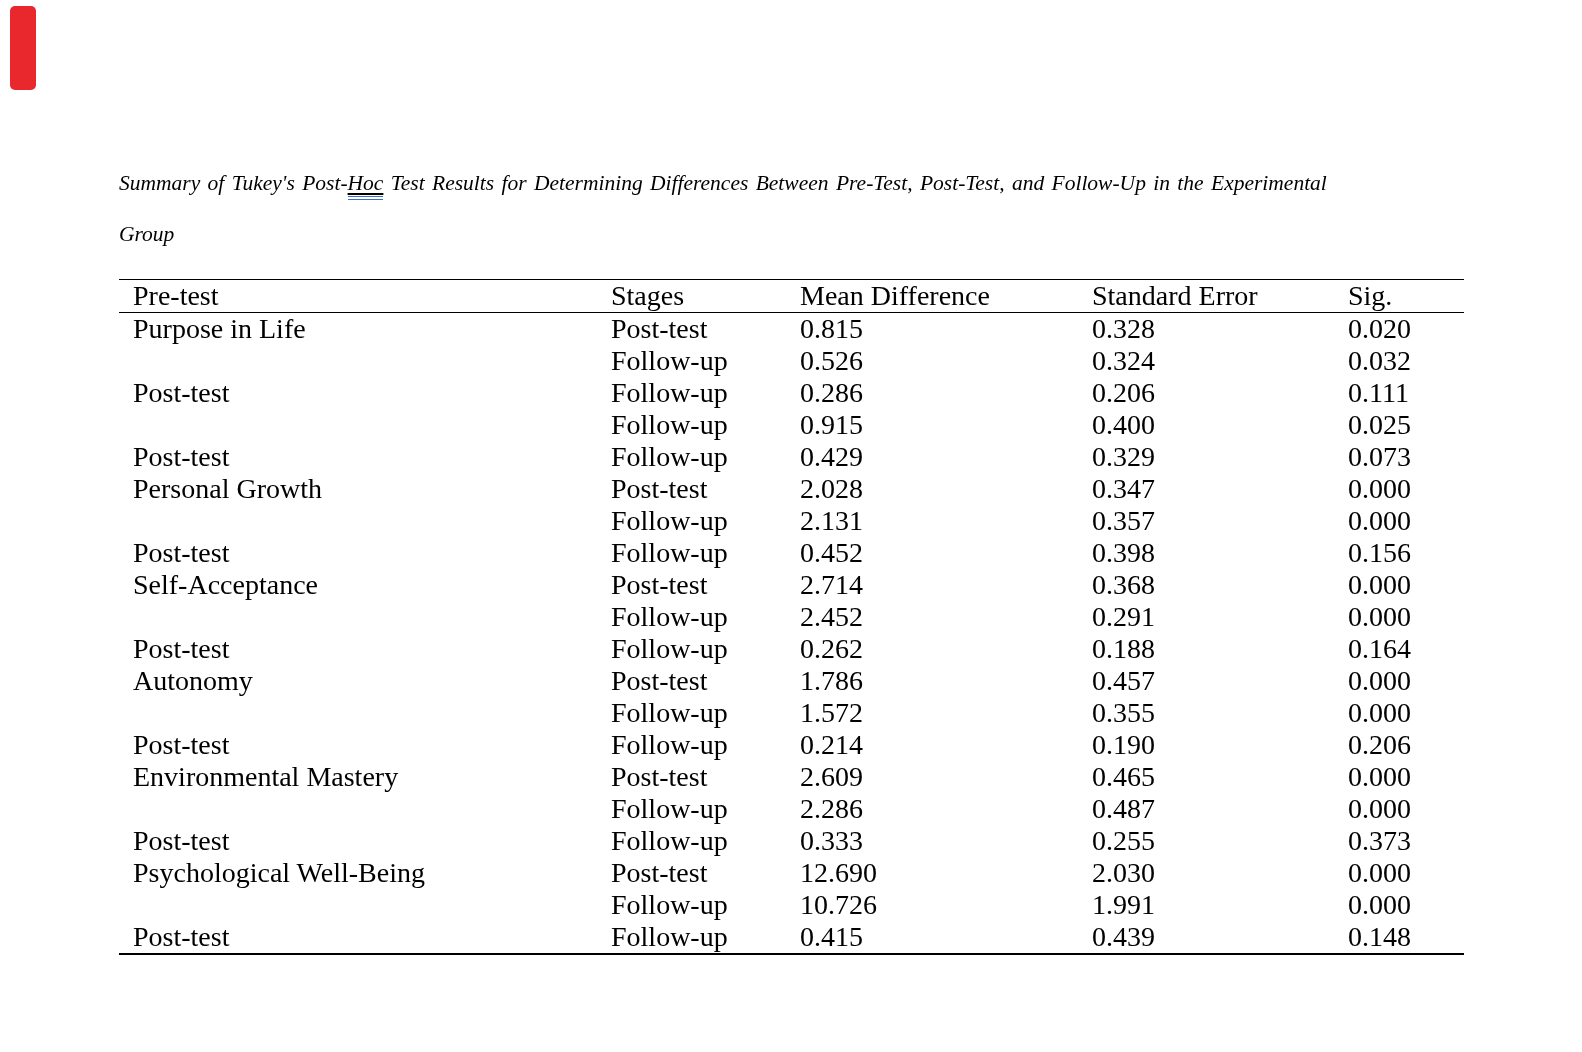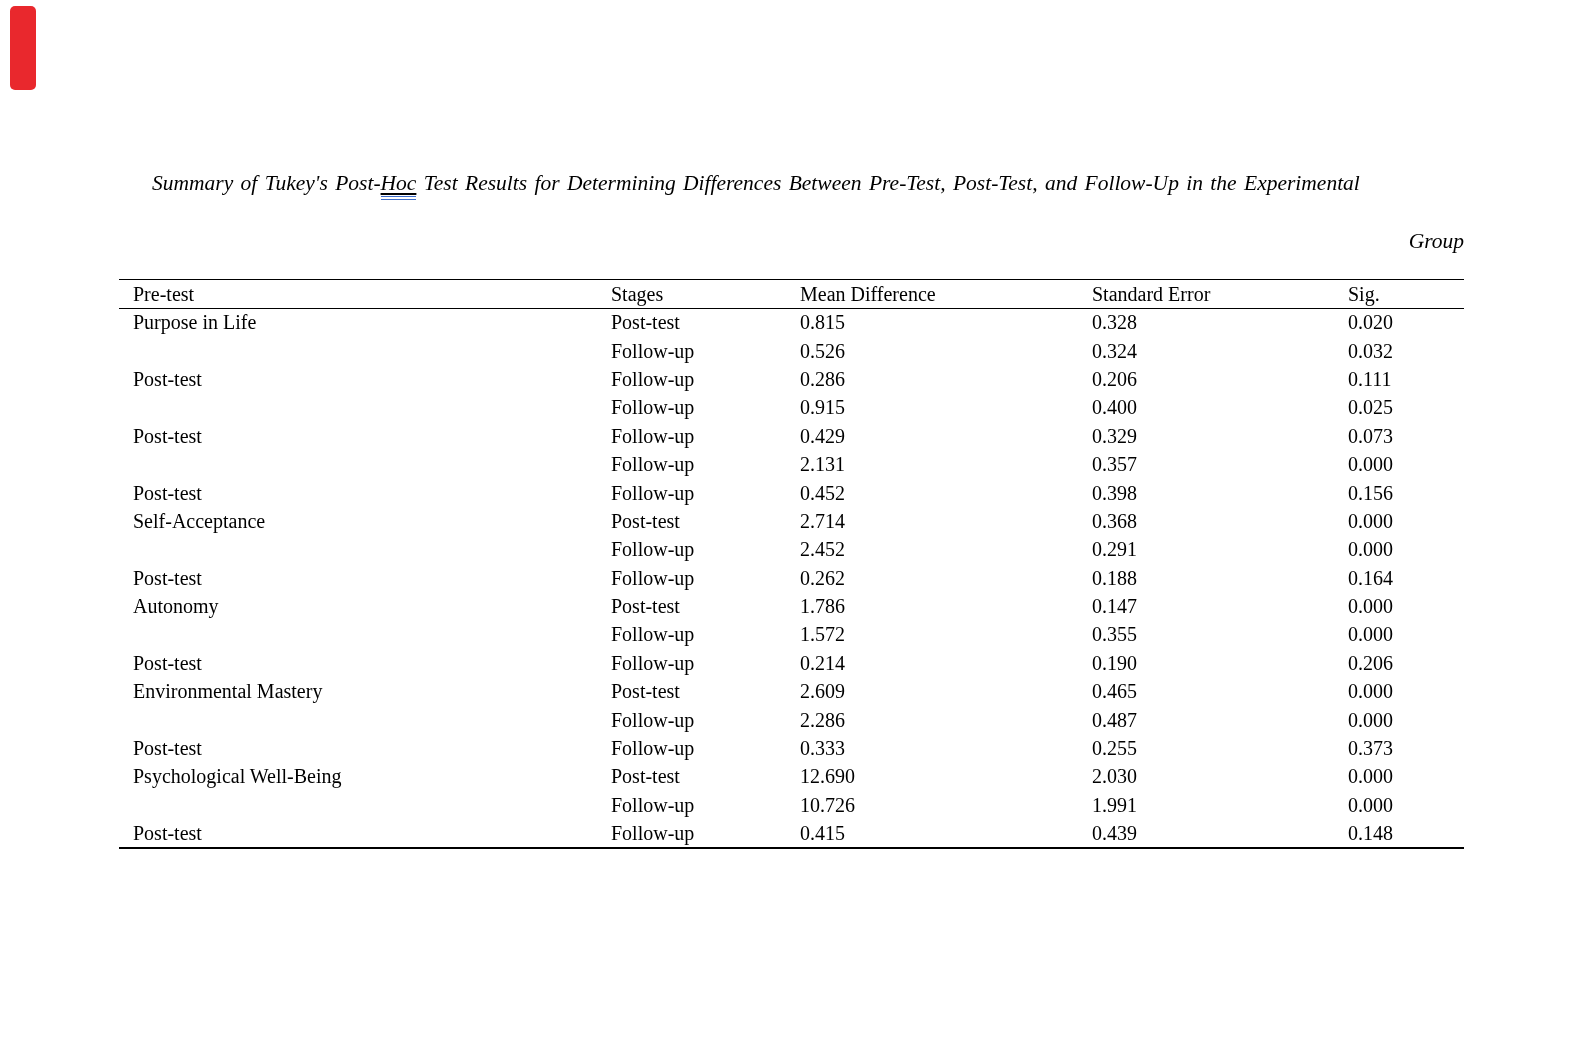--- a/index.html
+++ b/index.html
@@ -20,37 +20,37 @@
   .caption {
     position: absolute;
     left: 119px;
     width: 1345px;
     font-style: italic;
     font-size: 21.5px;
     line-height: 1;
     word-spacing: 2px;
     white-space: nowrap;
   }
-  .caption-line1 { top: 173px; margin-left: 33px; }
-  .caption-line2 { top: 231px; text-align: right; }
+  .caption-line1 { top: 173px; }
+  .caption-line2 { top: 224px; }
   .hoc {
     text-decoration: underline;
     text-underline-offset: 3px;
     border-bottom: 4px double #3d6cc9;
     padding-bottom: 1px;
   }
   table.results {
     position: absolute;
     left: 119px; top: 279px;
     width: 1345px;
     border-collapse: collapse;
     table-layout: fixed;
     border-top: 1.5px solid #000;
     border-bottom: 2px solid #000;
-    font-size: 20px;
+    font-size: 28px;
   }
   table.results col.c1 { width: 492px; }
   table.results col.c2 { width: 189px; }
   table.results col.c3 { width: 292px; }
   table.results col.c4 { width: 256px; }
   table.results col.c5 { width: 116px; }
   table.results thead tr { height: 29px; }
   table.results thead tr th {
     border-bottom: 1.5px solid #000;
   }
@@ -123,20 +123,27 @@
         <td>0.025</td>
       </tr>
       <tr>
         <td>Post-test</td>
         <td>Follow-up</td>
         <td>0.429</td>
         <td>0.329</td>
         <td>0.073</td>
       </tr>
       <tr>
+        <td>Personal Growth</td>
+        <td>Post-test</td>
+        <td>2.028</td>
+        <td>0.347</td>
+        <td>0.000</td>
+      </tr>
+      <tr>
         <td></td>
         <td>Follow-up</td>
         <td>2.131</td>
         <td>0.357</td>
         <td>0.000</td>
       </tr>
       <tr>
         <td>Post-test</td>
         <td>Follow-up</td>
         <td>0.452</td>
@@ -161,21 +168,21 @@
         <td>Post-test</td>
         <td>Follow-up</td>
         <td>0.262</td>
         <td>0.188</td>
         <td>0.164</td>
       </tr>
       <tr>
         <td>Autonomy</td>
         <td>Post-test</td>
         <td>1.786</td>
-        <td>0.147</td>
+        <td>0.457</td>
         <td>0.000</td>
       </tr>
       <tr>
         <td></td>
         <td>Follow-up</td>
         <td>1.572</td>
         <td>0.355</td>
         <td>0.000</td>
       </tr>
       <tr>

